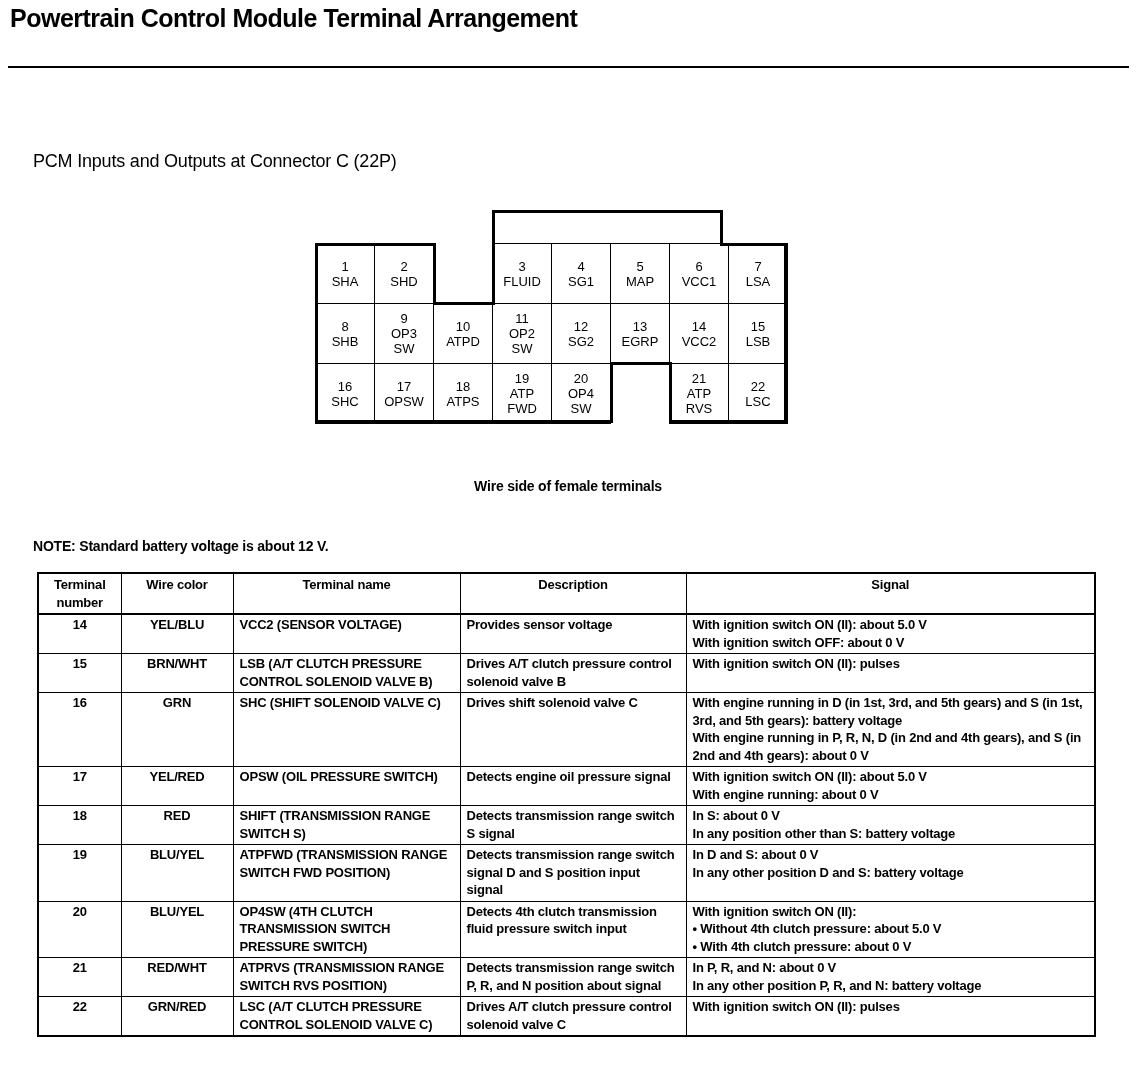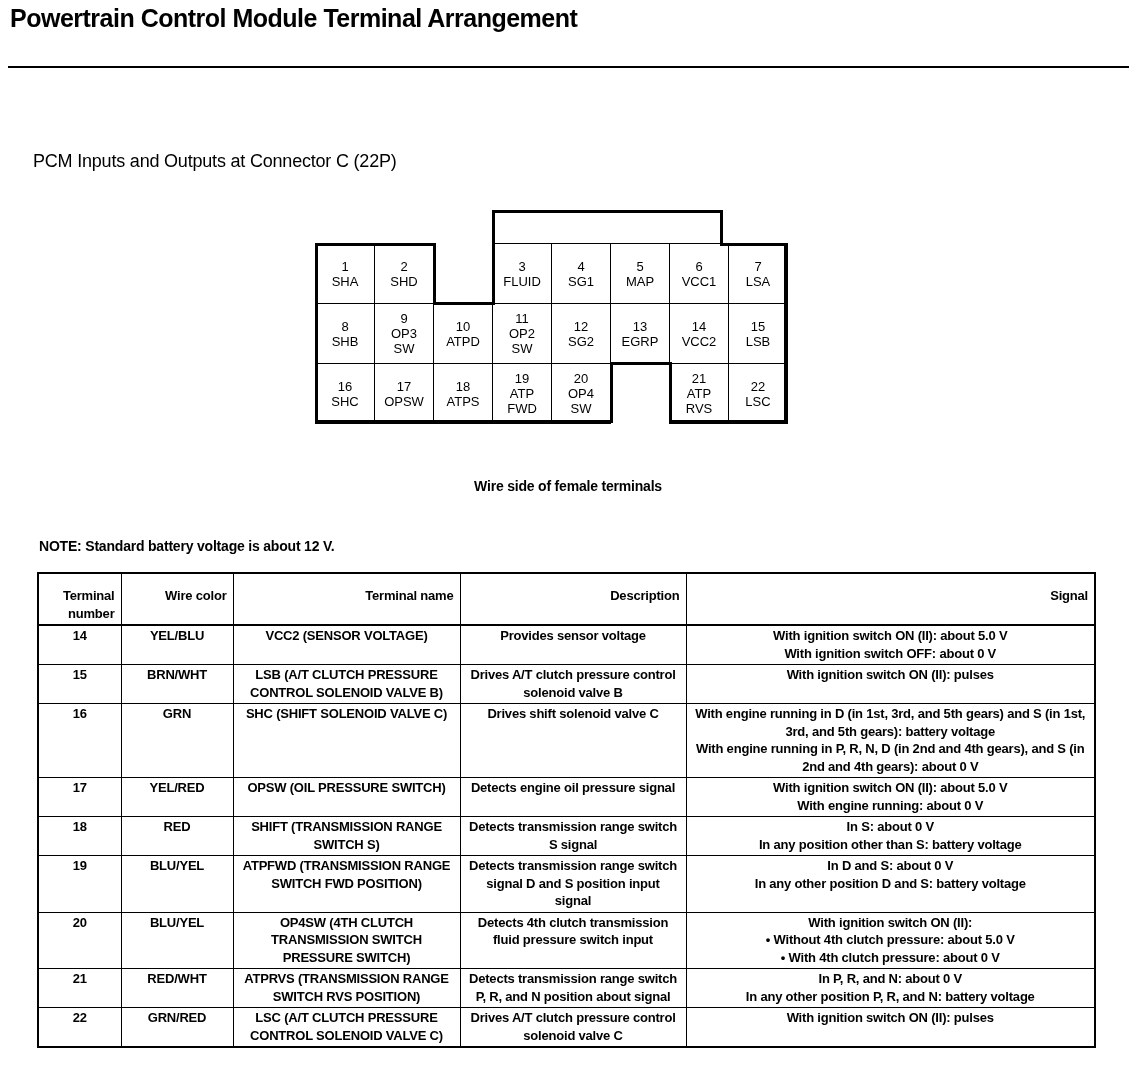--- a/index.html
+++ b/index.html
@@ -30,37 +30,37 @@
   }
   .r1{top:33px}.r2{top:93px}.r3{top:153px}
   .k0{left:0}.k1{left:59px}.k2{left:118px}.k3{left:177px}
   .k4{left:236px}.k5{left:295px}.k6{left:354px}.k7{left:413px}
   .seg{position:absolute;background:#000;}
   .caption{
     left:0;top:478px;width:1136px;text-align:center;
     font-size:14px;font-weight:700;letter-spacing:-0.2px;
   }
   .note{
-    left:33px;top:538px;font-size:14px;font-weight:700;letter-spacing:-0.2px;padding-left:6px;
+    left:27px;top:538px;font-size:14px;font-weight:700;letter-spacing:-0.2px;padding-left:6px;
   }
   
   .term-table{left:37px;top:572px;}
   table{
     border-collapse:collapse;table-layout:fixed;width:1057px;
     border:2px solid #000;
   }
   th,td{
     border:1px solid #000;vertical-align:top;
     font-size:13px;font-weight:700;line-height:17.5px;
     padding:1px 6px 2px 6px;letter-spacing:-0.2px;
     white-space:pre-line;overflow:hidden;
   }
-  th{text-align:right;border-bottom:2px solid #000;padding-top:13px;margin-top:24px;}
+  th{text-align:center;border-bottom:2px solid #000;padding-top:2px;margin-top:24px;}
   td.ctr{text-align:center;}
-  td.lft{text-align:center;}
+  td.lft{text-align:left;}
   tr{page-break-inside:avoid;}
 </style>
 </head>
 <body>
 
 <div class="abs page-title">Powertrain Control Module Terminal Arrangement</div>
 <div class="abs title-rule"></div>
 <div class="abs section-heading">PCM Inputs and Outputs at Connector C (22P)</div>
 
 <div class="abs connector">

